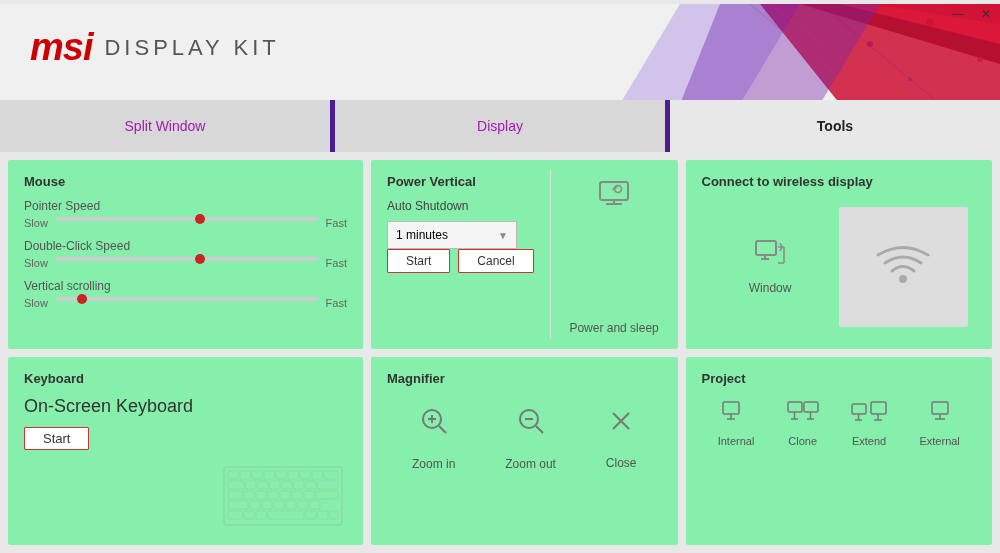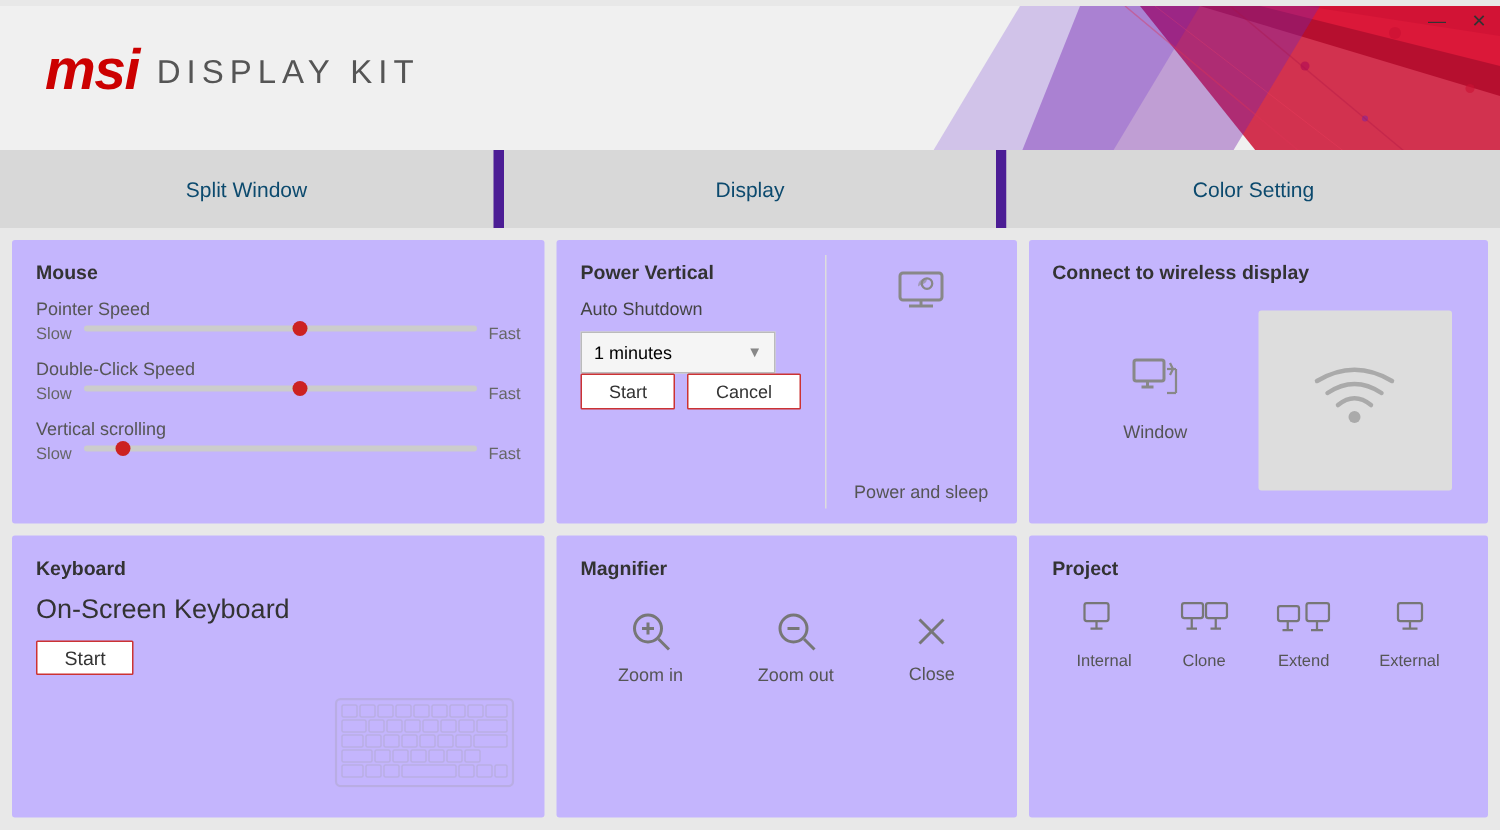--- a/index.html
+++ b/index.html
@@ -77,24 +77,24 @@
       background: #d8d8d8;
       display: flex;
       align-items: stretch;
     }
     .tab {
       flex: 1;
       display: flex;
       align-items: center;
       justify-content: center;
       font-size: 14px;
-      color: #0c4a6e;
+      color: #a21caf;
       cursor: pointer;
       background: #d8d8d8;
-      border-right: 7px solid #4c1d95;
+      border-right: 5px solid #4c1d95;
     }
     .tab:last-child { border-right: none; }
     .tab.active {
       background: #e8e8e8;
       color: #222;
       font-weight: 600;
     }
 
     
     .main {
@@ -105,21 +105,21 @@
       display: grid;
       grid-template-columns: 355px 1fr 1fr;
       grid-template-rows: 1fr 1fr;
       gap: 0;
       padding: 8px;
       gap: 8px;
     }
 
     
     .card {
-      background: #c4b5fd;
+      background: #86efac;
       border-radius: 2px;
       padding: 14px 16px;
     }
     .card-title {
       font-size: 13px;
       font-weight: 600;
       color: #333;
       margin-bottom: 10px;
     }
 
@@ -296,21 +296,21 @@
     .magnifier-icons {
       display: flex;
       align-items: center;
       justify-content: space-around;
       padding: 10px 0;
     }
     .mag-item {
       display: flex;
       flex-direction: column;
       align-items: center;
-      gap: 0;
+      gap: 14px;
     }
     .mag-icon {
       font-size: 26px;
       color: #777;
       cursor: pointer;
     }
     .mag-label {
       font-size: 12px;
       color: #555;
     }
@@ -404,21 +404,21 @@
 
   <div class="header-logo">
     <span class="msi-text">msi</span>
     <span class="display-kit-text">DISPLAY KIT</span>
   </div>
 </div>
 
 <div class="tabs">
   <div class="tab">Split Window</div>
   <div class="tab">Display</div>
-  <div class="tab">Color Setting</div>
+  <div class="tab active">Tools</div>
 </div>
 
 <div class="main">
 
   <div class="card mouse-card">
     <div class="card-title">Mouse</div>
 
     <div class="slider-group">
       <div class="slider-label">Pointer Speed</div>
       <div class="slider-row">

